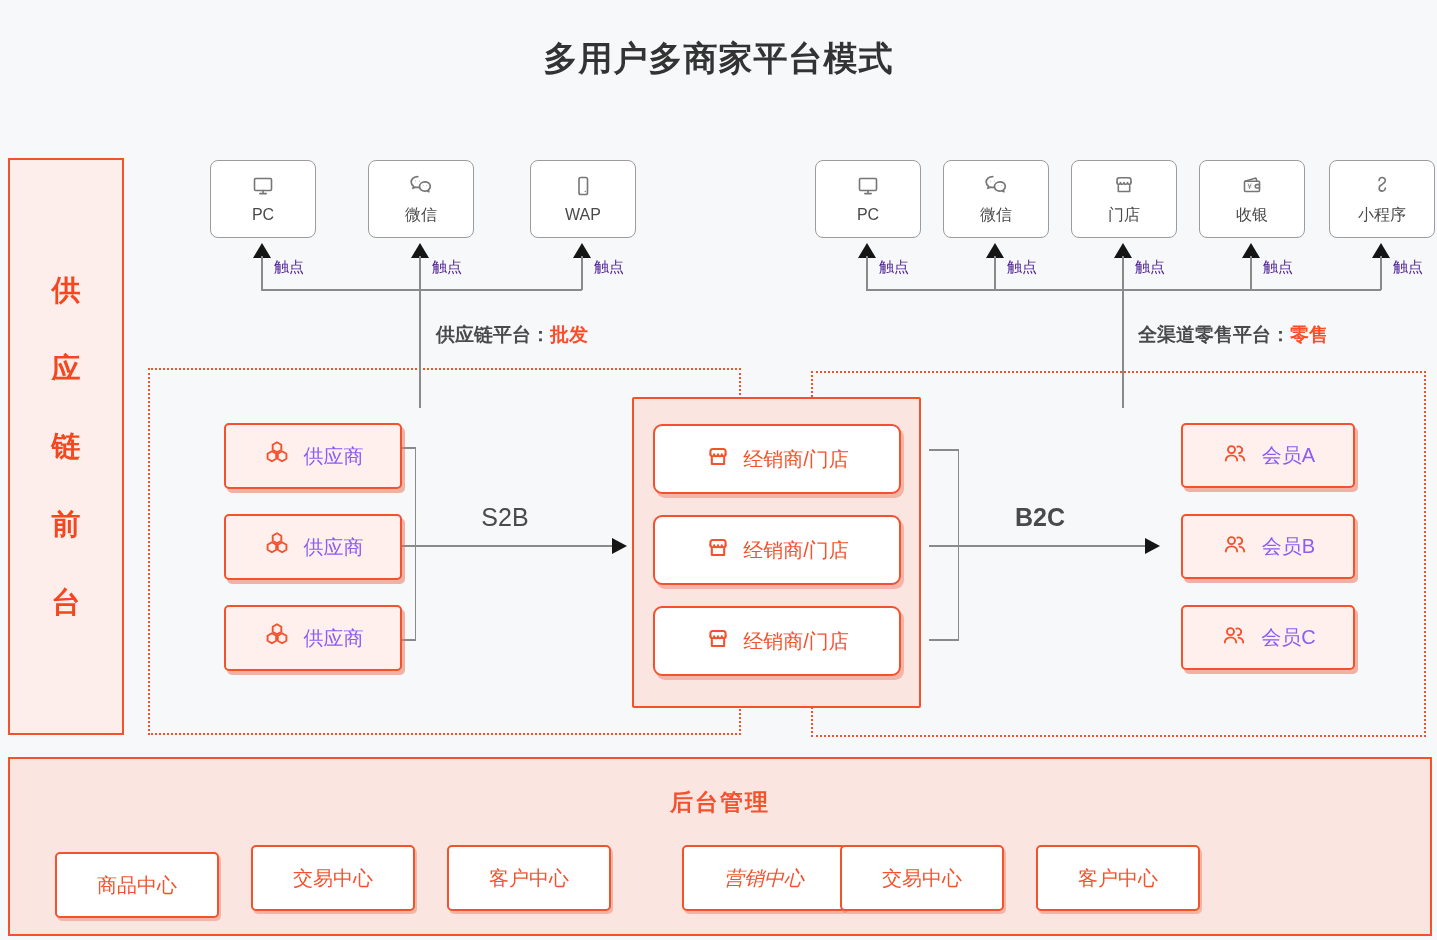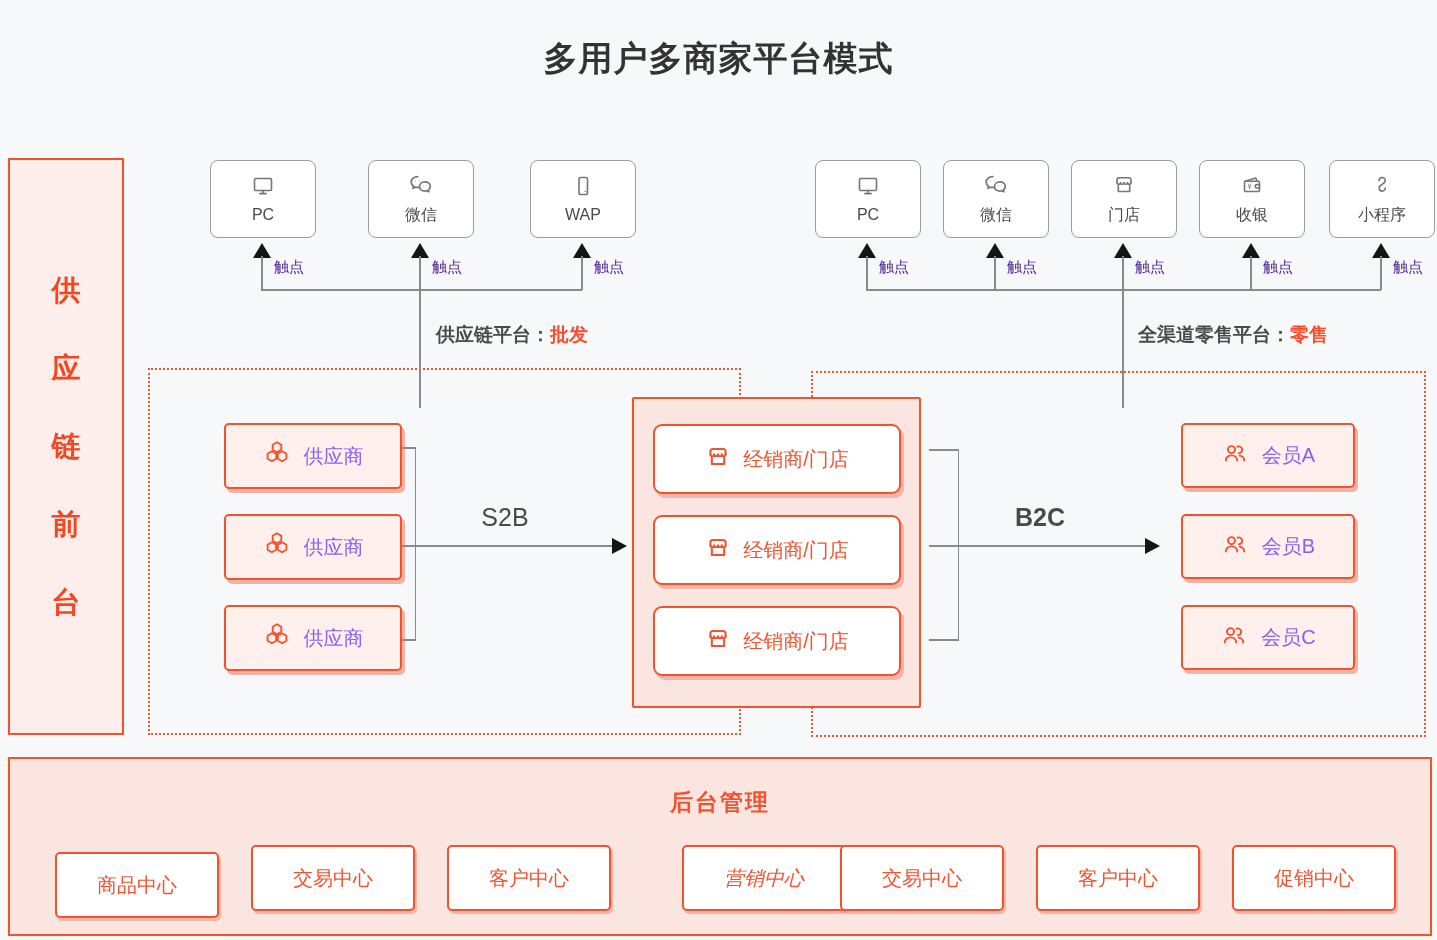--- a/index.html
+++ b/index.html
@@ -309,17 +309,14 @@
     </div>
   <div class="abs bbox" style="left:682px;top:845px;font-style:italic;">
       <span>营销中心</span>
     </div>
   <div class="abs bbox" style="left:840px;top:845px;">
       <span>交易中心</span>
     </div>
   <div class="abs bbox" style="left:1036px;top:845px;">
       <span>客户中心</span>
     </div>
-  <div class="abs bbox" style="left:1232px;top:845px;">
-      <span>促销中心</span>
-    </div>
 
 </div>
 
 </body></html>

